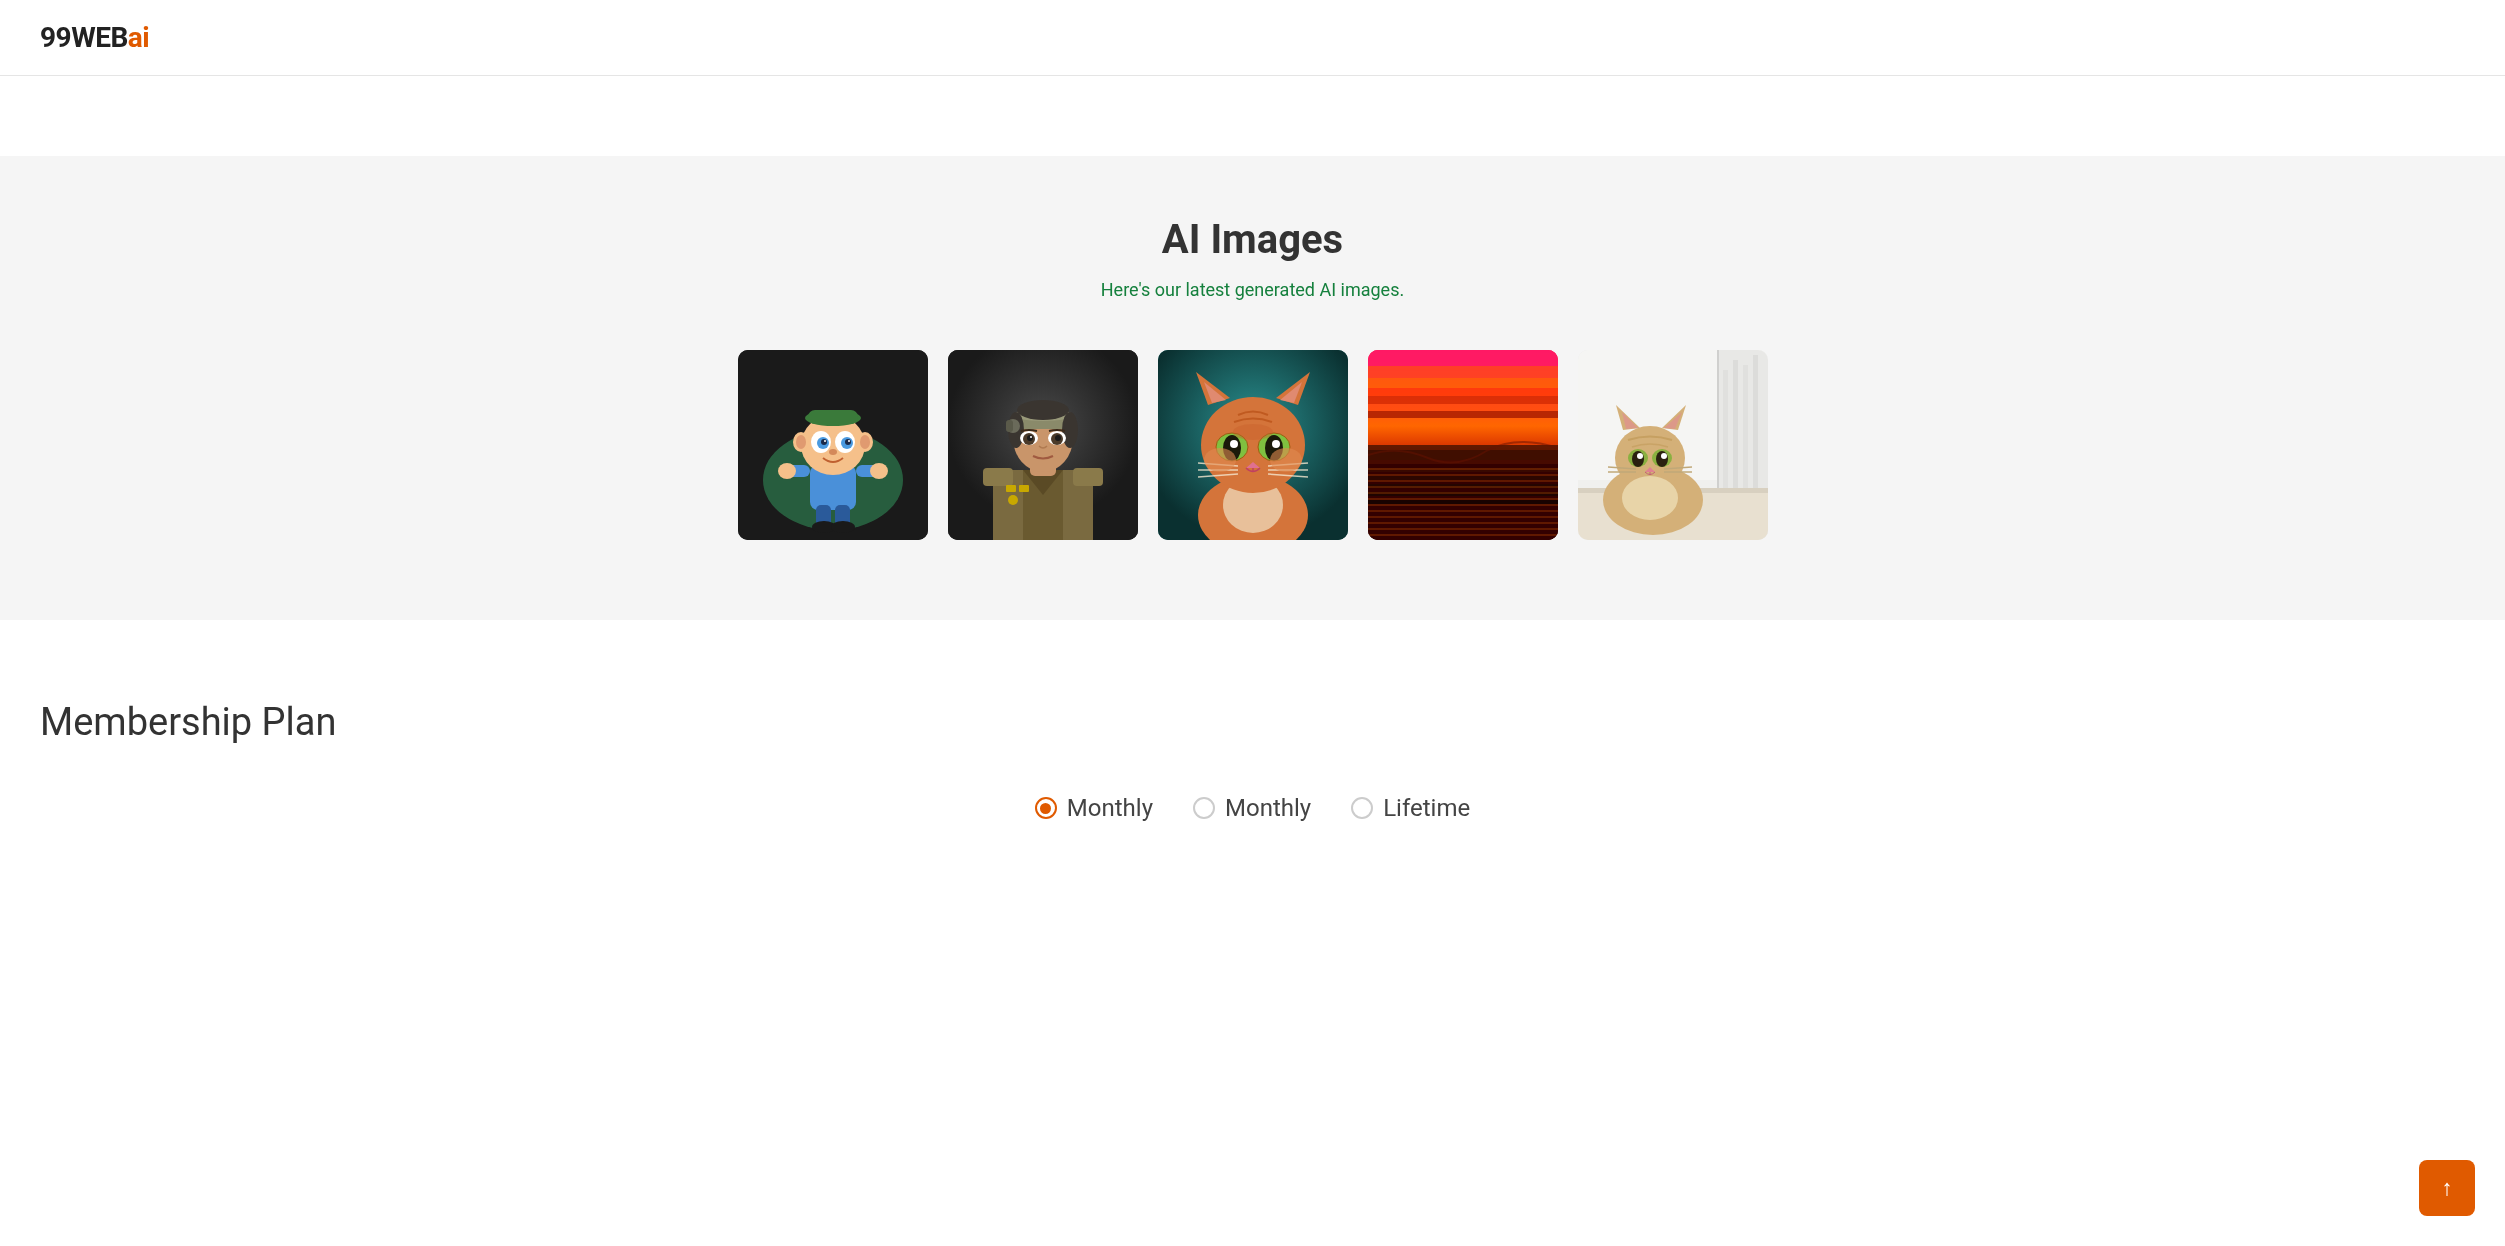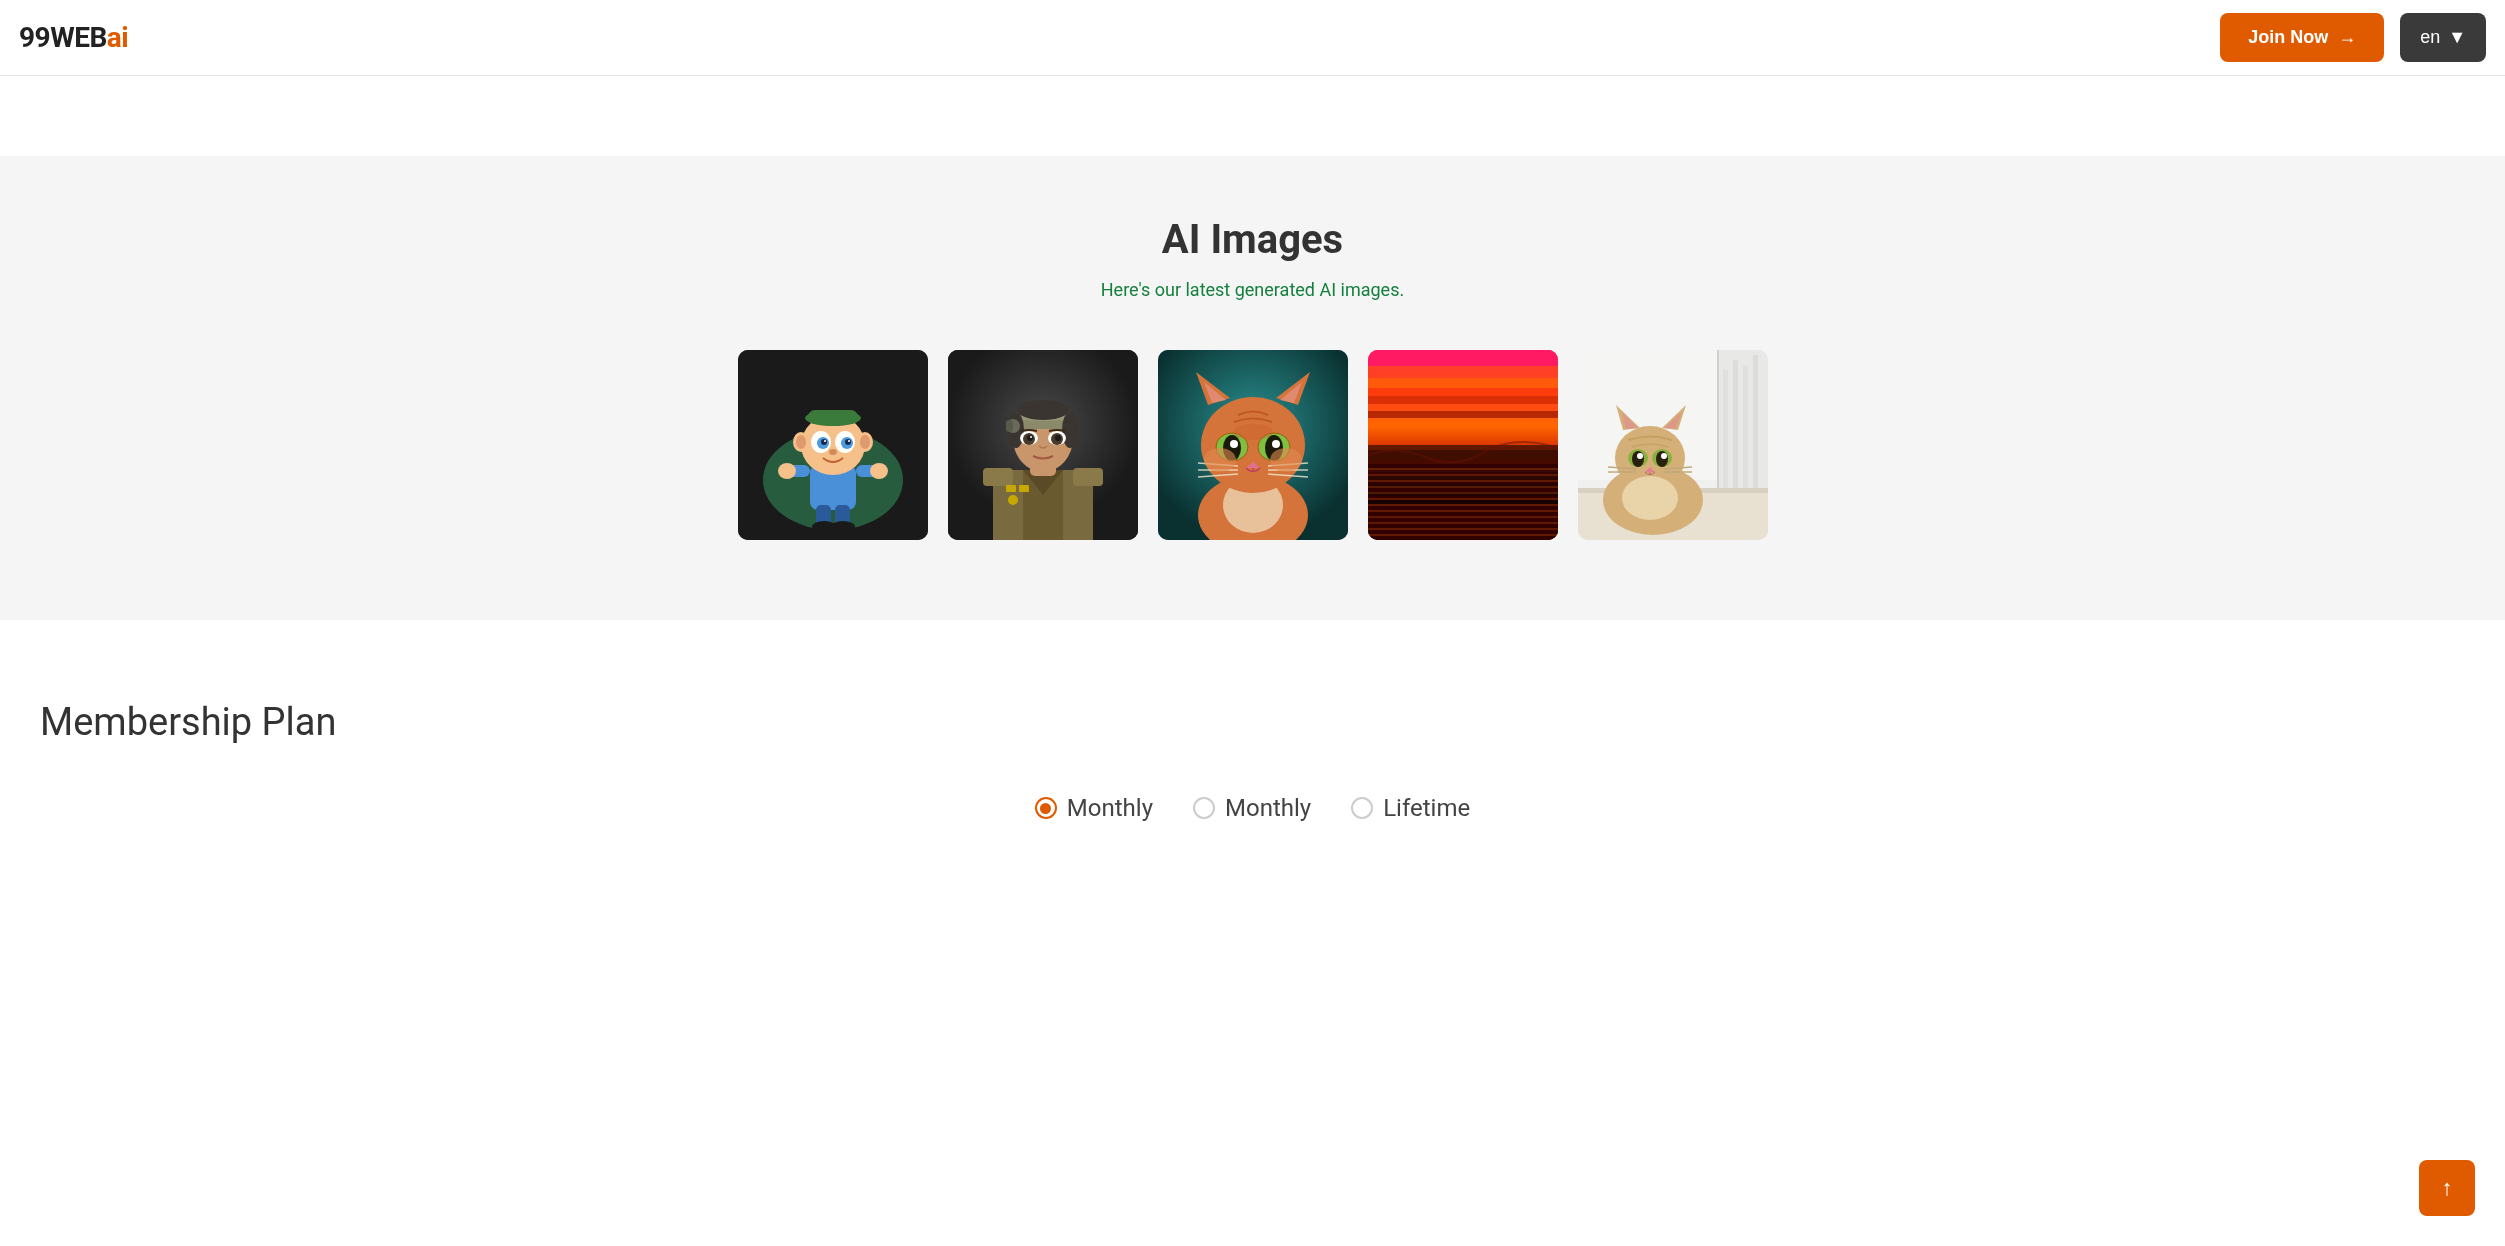--- a/index.html
+++ b/index.html
@@ -19,21 +19,21 @@
       position: fixed;
       top: 0;
       left: 0;
       right: 0;
       height: 76px;
       background: #ffffff;
       border-bottom: 1px solid #e5e5e5;
       display: flex;
       align-items: center;
       justify-content: space-between;
-      padding: 0 19px;
+      padding: 0 40px;
       z-index: 100;
     }
 
     .logo-container {
       display: flex;
       align-items: center;
     }
 
     .logo-text {
       font-size: 28px;
@@ -254,30 +254,20 @@
 </head>
 <body>
 
 <header class="header">
   <div class="logo-container">
     <span class="logo-text">
       <span>99WEB</span><span class="ai-part">ai</span>
     </span>
   </div>
 
-  <div class="header-right">
-    <button class="join-now-btn">
-      <span>Join Now</span>
-      <span>→</span>
-    </button>
-    <button class="lang-selector">
-      <span>en</span>
-      <span>▼</span>
-    </button>
-  </div>
 </header>
 
 <main class="main-content">
 
   <div class="hero-spacer"></div>
 
   <section class="ai-images-section">
     <h2 class="section-title">AI Images</h2>
     <p class="section-subtitle">Here's our latest generated AI images.</p>
 

